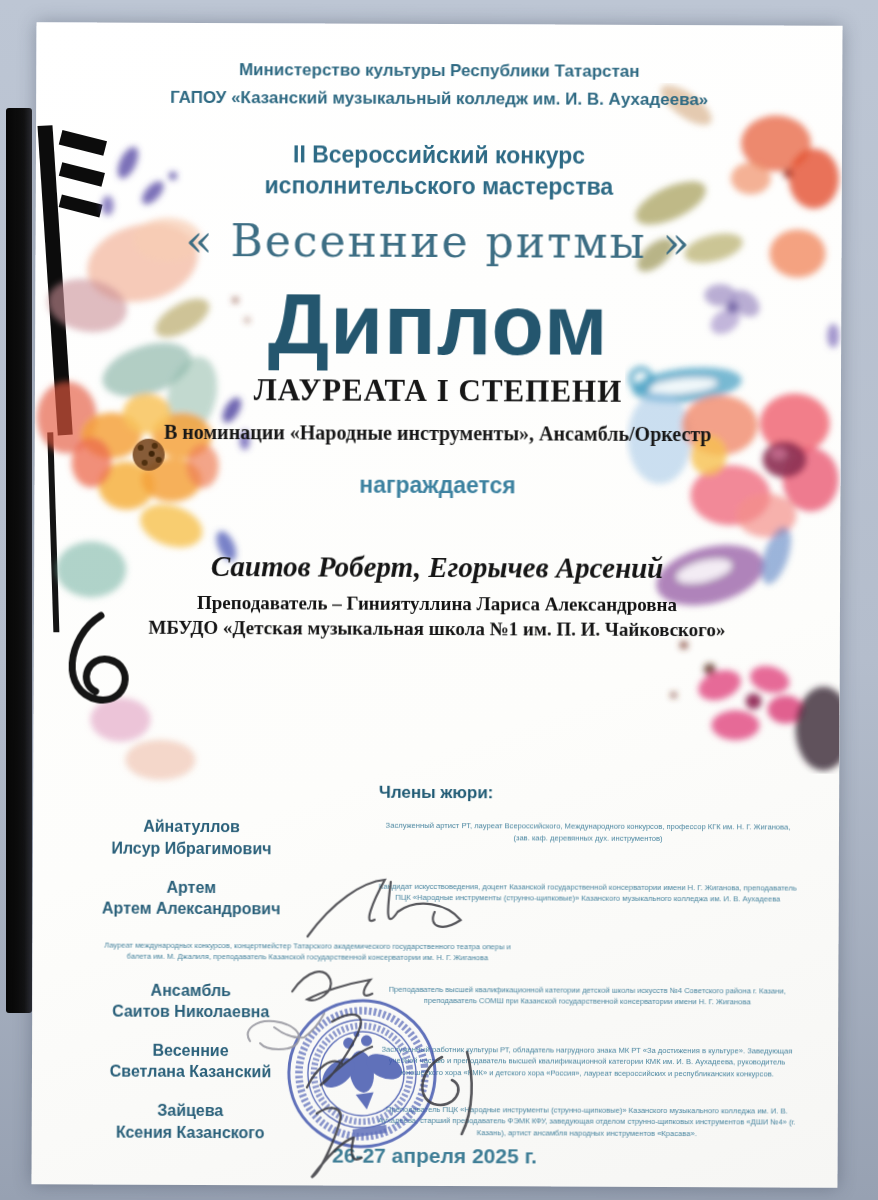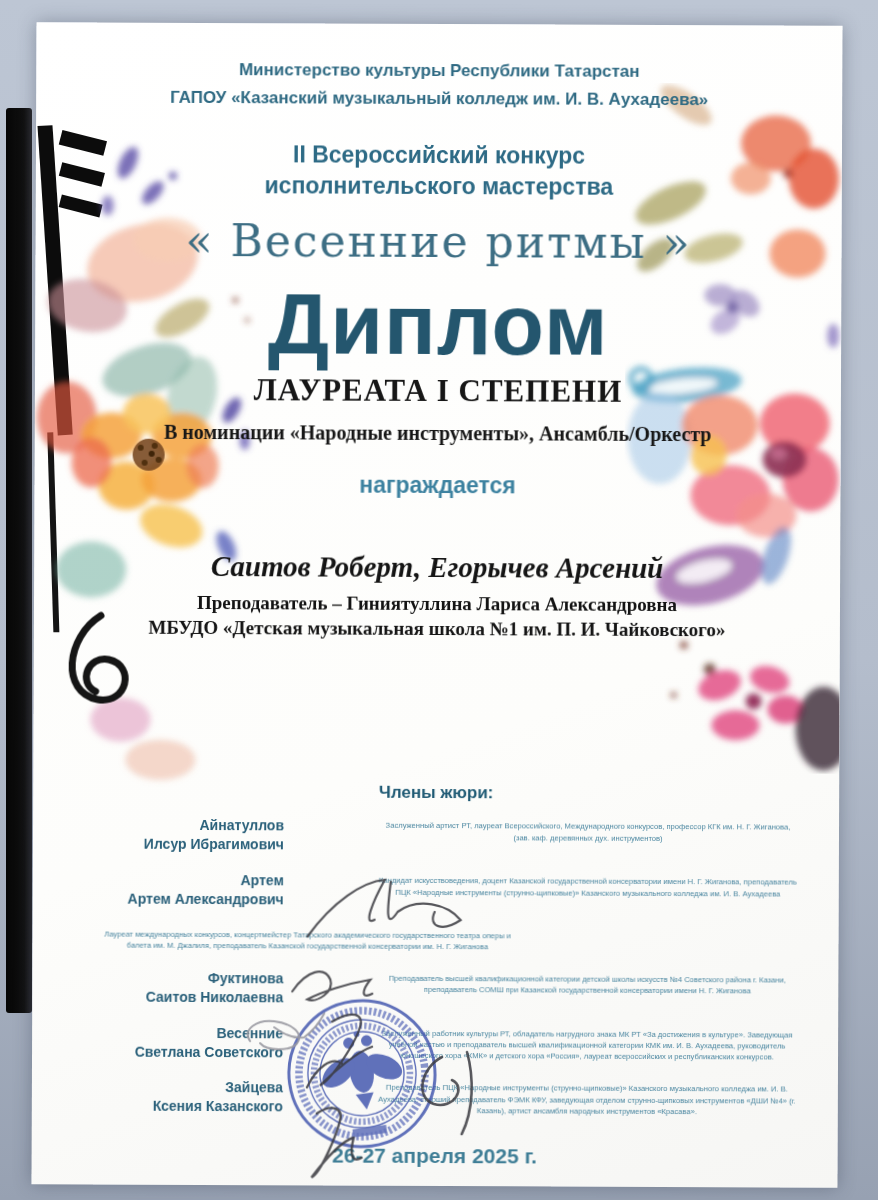--- a/index.html
+++ b/index.html
@@ -42,22 +42,22 @@
     margin-top:52px;color:#141414;font-family:"Liberation Serif",serif;
     font-weight:bold;font-style:italic;font-size:29px;
   }
   .teacher{margin-top:9px;color:#141414;font-family:"Liberation Serif",serif;font-weight:bold;font-size:19px;}
   .school{margin-top:3px;color:#141414;font-family:"Liberation Serif",serif;font-weight:bold;font-size:19px;}
 
   .jury-heading{margin-top:143px;color:#1f5a74;font-weight:bold;font-size:17px;}
   .jury-table{margin-top:14px;padding:0 42px 0 66px;}
   .jury-row{display:flex;justify-content:space-between;align-items:flex-start;margin-bottom:17px;}
   .jury-name{
-    width:185px;text-align:right;color:#2a607a;font-weight:bold;
-    font-size:14px;line-height:1.35;flex-shrink:0;
+    width:185px;text-align:center;color:#2a607a;font-weight:bold;
+    font-size:16px;line-height:1.35;flex-shrink:0;
   }
   .jury-cred{
     width:418px;text-align:center;color:#4a86a0;
     font-size:7.6px;line-height:1.5;padding-top:3px;
   }
   .date-line{position:absolute;left:0;right:0;bottom:18px;color:#3f7e96;font-weight:bold;font-size:21px;}
 
   .deco{position:absolute;z-index:2;pointer-events:none;}
   .deco-left{left:-28px;top:95px;}
   .deco-right{left:590px;top:58px;}
@@ -204,29 +204,29 @@
           <div>Артем</div>
           <div>Артем Александрович</div>
         </div>
         <div class="jury-cred">Кандидат искусствоведения, доцент Казанской государственной консерватории имени Н. Г. Жиганова, преподаватель ПЦК «Народные инструменты (струнно-щипковые)» Казанского музыкального колледжа им. И. В. Аухадеева</div>
       </div>
       <div class="jury-row">
         <div class="jury-cred">Лауреат международных конкурсов, концертмейстер Татарского академического государственного театра оперы и балета им. М. Джалиля, преподаватель Казанской государственной консерватории им. Н. Г. Жиганова</div>
       </div>
       <div class="jury-row">
         <div class="jury-name">
-          <div>Фуктинова</div>
+          <div>Ансамбль</div>
           <div>Саитов Николаевна</div>
         </div>
         <div class="jury-cred">Преподаватель высшей квалификационной категории детской школы искусств №4 Советского района г. Казани, преподаватель СОМШ при Казанской государственной консерватории имени Н. Г. Жиганова</div>
       </div>
       <div class="jury-row">
         <div class="jury-name">
           <div>Весенние</div>
-          <div>Светлана Советского</div>
+          <div>Светлана Казанский</div>
         </div>
         <div class="jury-cred">Заслуженный работник культуры РТ, обладатель нагрудного знака МК РТ «За достижения в культуре». Заведующая учебной частью и преподаватель высшей квалификационной категории КМК им. И. В. Аухадеева, руководитель юношеского хора «КМК» и детского хора «Россия», лауреат всероссийских и республиканских конкурсов.</div>
       </div>
       <div class="jury-row">
         <div class="jury-name">
           <div>Зайцева</div>
           <div>Ксения Казанского</div>
         </div>
         <div class="jury-cred">Преподаватель ПЦК «Народные инструменты (струнно-щипковые)» Казанского музыкального колледжа им. И. В. Аухадеева, старший преподаватель ФЭМК КФУ, заведующая отделом струнно-щипковых инструментов «ДШИ №4» (г. Казань), артист ансамбля народных инструментов «Красава».</div>
       </div>

